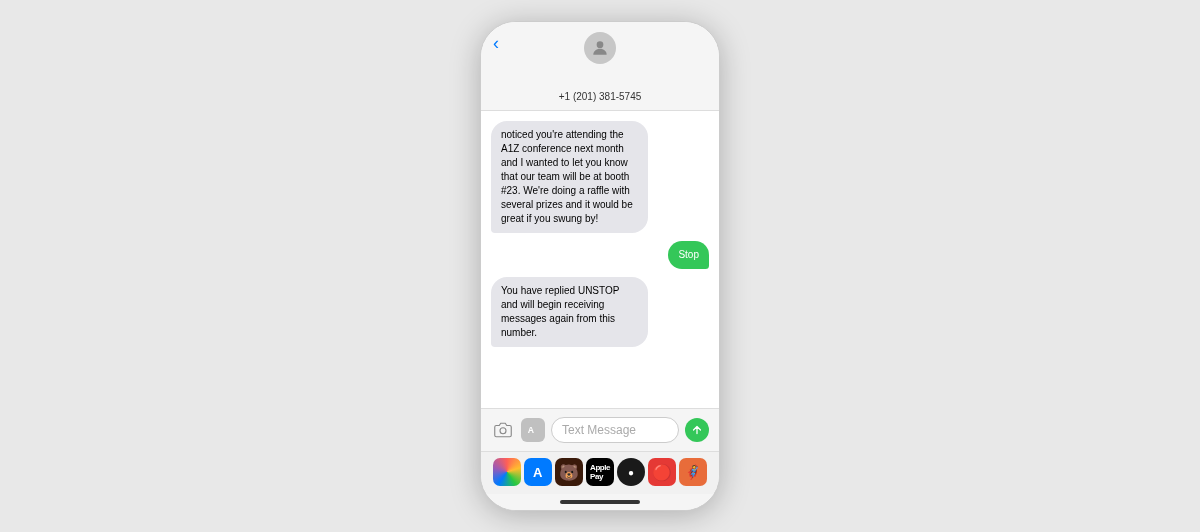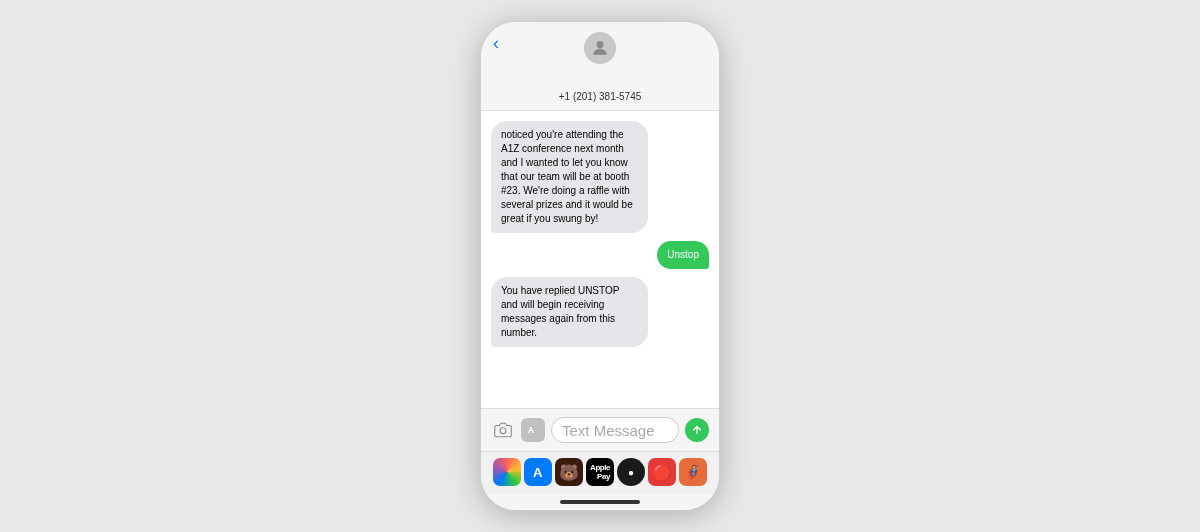--- a/index.html
+++ b/index.html
@@ -238,27 +238,27 @@
   </div>
 
   <div class="messages-area">
 
     <div class="bubble-row left">
       <div class="bubble incoming">
         <span>noticed you're attending the A1Z conference next month and I wanted to let you know that our team will be at booth #23. We're doing a raffle with several prizes and it would be great if you swung by!</span>
       </div>
     </div>
 
-
-
     <div class="bubble-row right">
       <div class="bubble outgoing">
-        <span>Unstop</span>
+        <span>Stop</span>
       </div>
     </div>
+
+
 
     <div class="bubble-row left">
       <div class="bubble incoming">
         <span>You have replied UNSTOP and will begin receiving messages again from this number.</span>
       </div>
     </div>
 
   </div>
 
   <div class="input-bar">
@@ -267,39 +267,39 @@
         <path d="M23 19a2 2 0 01-2 2H3a2 2 0 01-2-2V8a2 2 0 012-2h4l2-3h6l2 3h4a2 2 0 012 2z"></path>
         <circle cx="12" cy="13" r="4"></circle>
       </svg>
     </div>
     <div class="appstore-btn">
       <svg viewBox="0 0 24 24" width="16" height="16" fill="white">
         <text x="4" y="17" font-size="13" font-weight="bold" font-family="Helvetica">A</text>
       </svg>
     </div>
     <div class="text-input">
-      <span style="color:#aaa;font-size:15px;">Text Message</span>
+      <span style="color:#aaa;font-size:12px;">Text Message</span>
     </div>
     <div class="send-btn">
       <svg viewBox="0 0 24 24" fill="white">
         <path d="M12 19V5M5 12l7-7 7 7" stroke="white" stroke-width="2.5" stroke-linecap="round" stroke-linejoin="round" fill="none"></path>
       </svg>
     </div>
   </div>
 
   <div class="dock">
     <div class="dock-icon" style="background: conic-gradient(#ff5f57, #ffbd2e, #28c840, #007aff, #9b59b6, #ff5f57); border-radius:7px;">
     </div>
     <div class="dock-icon blue" style="background:#007aff;">
       <span style="color:white;font-size:13px;font-weight:bold;">A</span>
     </div>
     <div class="dock-icon dark" style="background:#3a1a0a;">
       <span style="font-size:16px;">🐻</span>
     </div>
-    <div class="dock-icon black" style="background:#000;text-align:right;">
+    <div class="dock-icon black" style="background:#000;">
       <span style="color:white;font-size:8px;font-weight:bold;letter-spacing:-0.5px;">Apple<br>Pay</span>
     </div>
     <div class="dock-icon" style="background:#1a1a1a; border-radius:50%;">
       <span style="color:white;font-size:10px;">●</span>
     </div>
     <div class="dock-icon red" style="background:#e53935;">
       <span style="font-size:16px;">🔴</span>
     </div>
     <div class="dock-icon orange" style="background:#e86c3a;">
       <span style="font-size:14px;">🦸</span>

